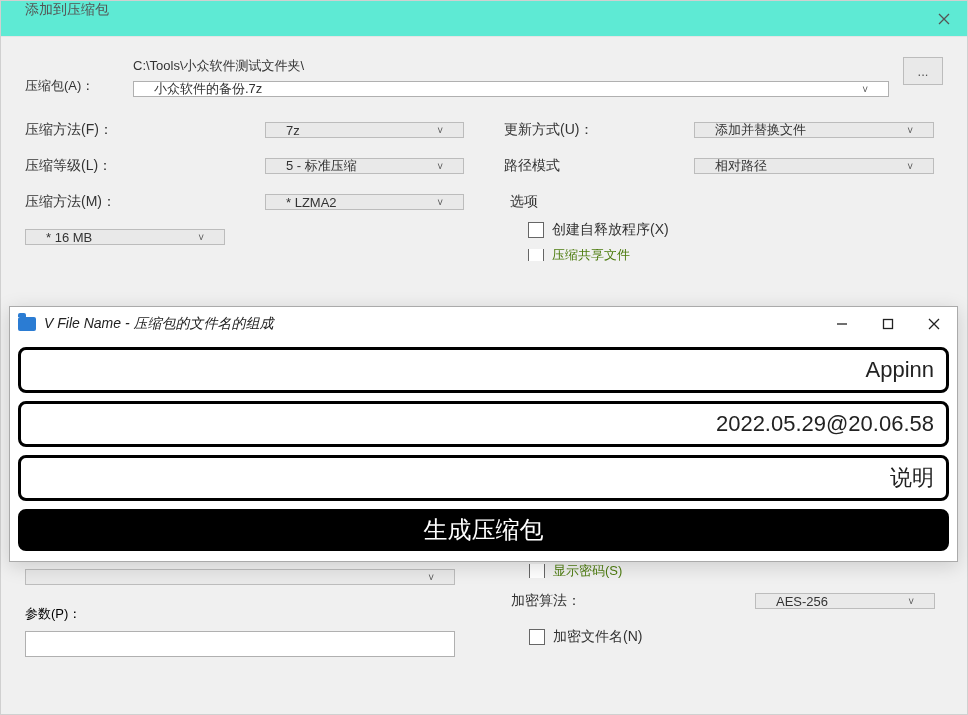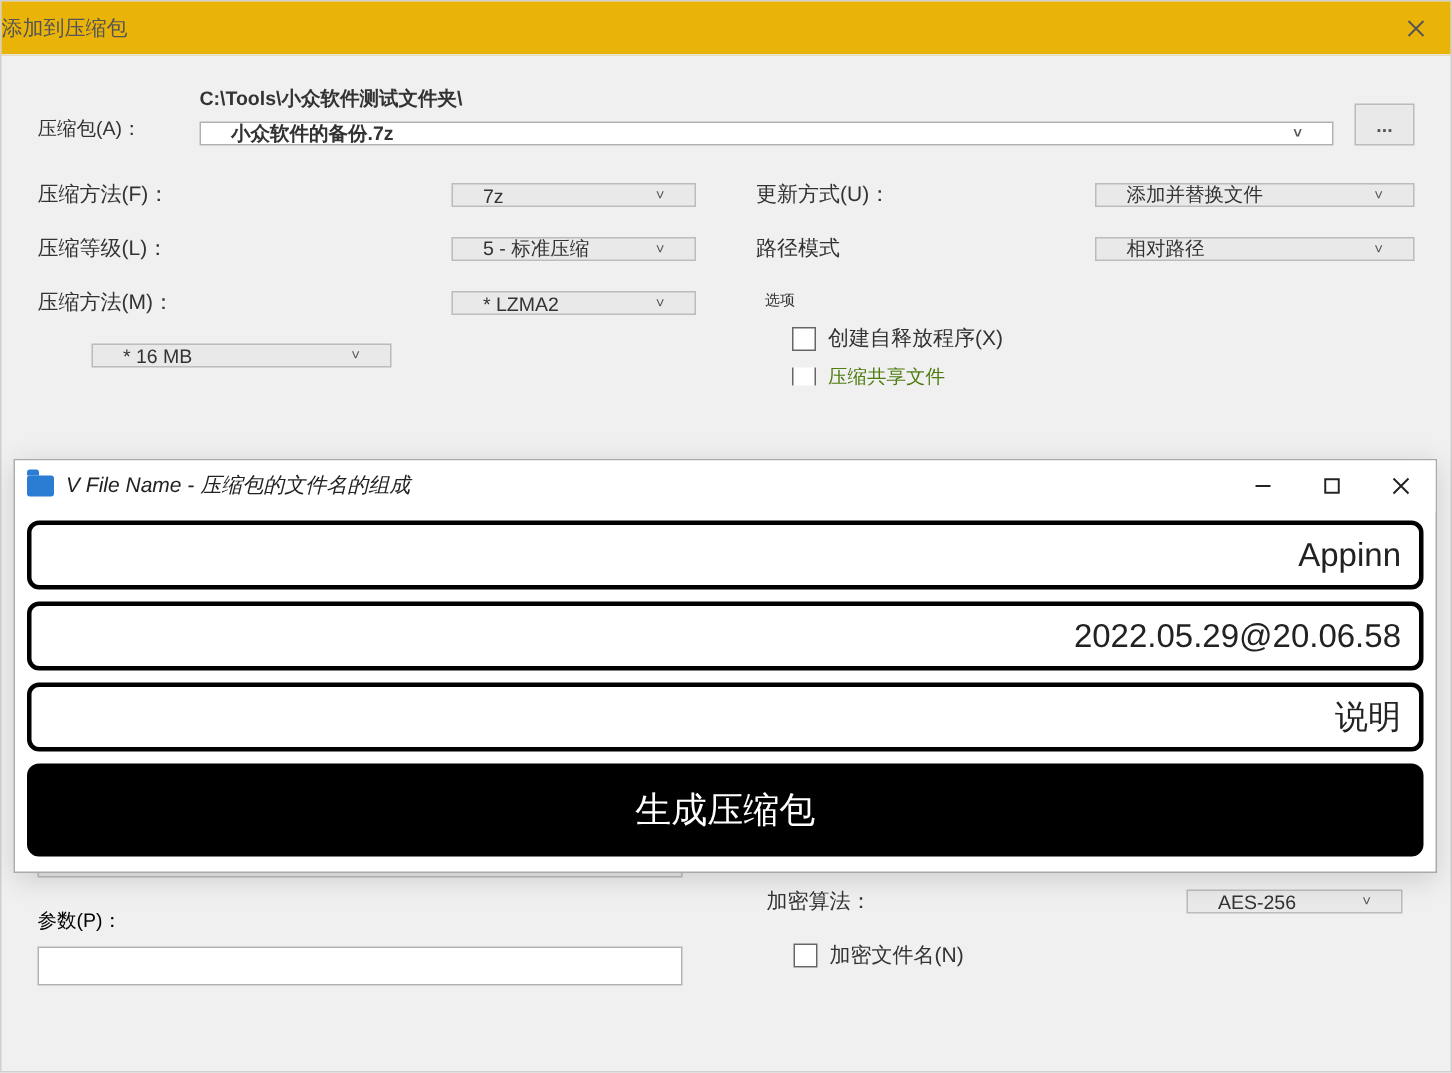--- a/index.html
+++ b/index.html
@@ -16,43 +16,43 @@
     .main-dialog {
       position: absolute;
       top: 0; left: 0;
       width: 968px;
       height: 715px;
       background: #f0f0f0;
       border: 1px solid #d0d0d0;
     }
     .titlebar {
       height: 36px;
-      background: #eab308;
-      display: flex;
-      align-items: center;
+      background: #5eead4;
+      display: flex;
+      align-items: flex-start;
       justify-content: space-between;
-      padding: 0 0 0 0;
+      padding: 0 0 0 24px;
       border-bottom: 1px solid #e5e5e5;
     }
     .titlebar-text { color: #555; font-size: 14px; }
     .titlebar-close {
       width: 46px; height: 36px;
       display: flex; align-items: center; justify-content: center;
       color: #666; font-size: 16px;
     }
     .dialog-body {
       padding: 20px 24px;
     }
     .archive-row {
       display: flex;
       align-items: flex-start;
       margin-bottom: 24px;
     }
     .archive-row .lbl { width: 108px; padding-top: 20px; color: #333; }
-    .archive-right { flex: 1; display: flex; gap: 14px; align-items: flex-end; font-weight: bold; }
+    .archive-right { flex: 1; display: flex; gap: 14px; align-items: flex-start; }
     .archive-path-col { flex: 1; }
     .archive-path { color: #333; margin-bottom: 6px; font-size: 13px; }
     .combo {
       height: 16px;
       background: #fff;
       border: 1px solid #b0b0b0;
       display: flex;
       align-items: center;
       justify-content: space-between;
       padding: 0 20px;
@@ -80,24 +80,24 @@
       display: flex;
       gap: 40px;
     }
     .form-col { flex: 1; }
     .form-row {
       display: flex;
       align-items: center;
       margin-bottom: 18px;
     }
     .form-row .lbl { width: 240px; color: #333; font-size: 14px; }
-    .form-row .combo { flex: 1; max-width: 200px; margin-left: 36px; }
+    .form-row .combo { flex: 1; max-width: 200px; }
     .form-col.right .form-row .lbl { width: 190px; }
     .form-col.right .form-row .combo { max-width: 240px; flex: 1; }
-    .fieldset-label { color: #333; margin-bottom: 10px; font-size: 10px; padding-left: 6px; }
+    .fieldset-label { color: #333; margin-bottom: 10px; font-size: 14px; padding-left: 6px; }
     .checkbox-row {
       display: flex;
       align-items: center;
       gap: 8px;
       margin-bottom: 10px;
       padding-left: 24px;
       font-size: 14px;
       color: #333;
     }
     .checkbox {
@@ -174,21 +174,21 @@
       padding: 0 12px;
       font-size: 22px;
       color: #222;
       margin-bottom: 8px;
       display: flex;
       align-items: center;
       justify-content: flex-end;
     }
     .vfn-button {
       width: 100%;
-      height: 62px;
+      height: 42px;
       border: 3px solid #000;
       border-radius: 8px;
       background: #000;
       color: #fff;
       font-size: 24px;
       display: flex;
       align-items: center;
       justify-content: center;
     }
     .partial-text {

